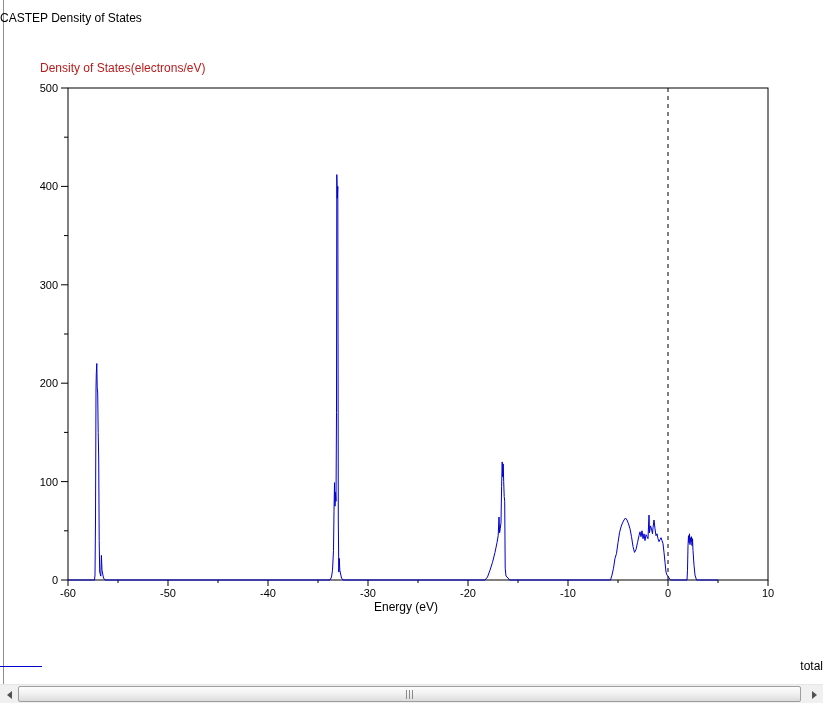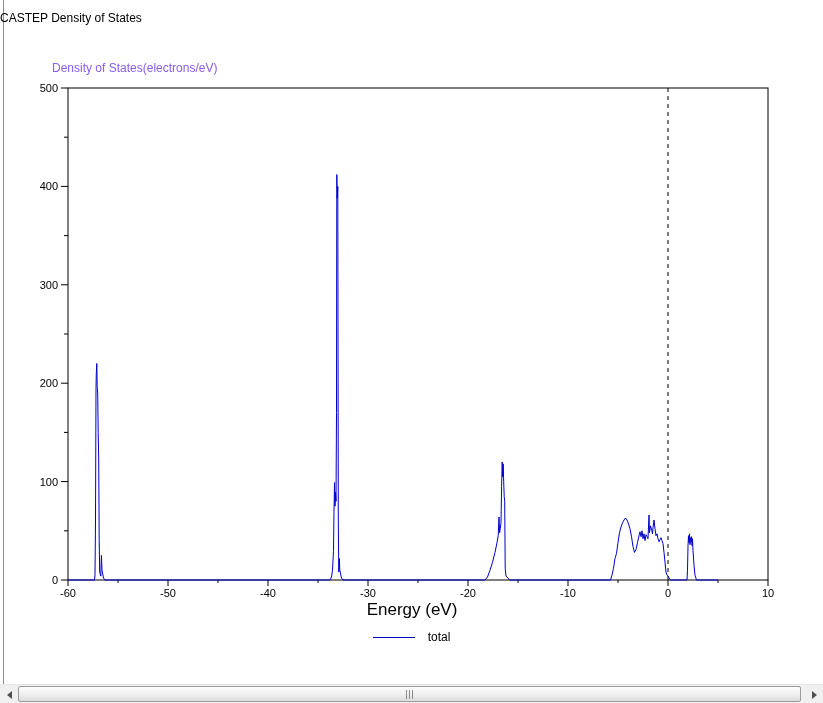--- a/index.html
+++ b/index.html
@@ -12,32 +12,32 @@
   }
   .win-border-left {
     position:absolute; left:3px; top:0; width:1px; height:684px;
     background:#8f8f8f;
   }
   .chart-title {
     position:absolute; top:11px; left:0; width:823px;
     text-align:left; font-size:12px; color:#000;
   }
   .y-axis-title {
-    position:absolute; top:61px; left:52px;
-    font-size:12px; color:#8b5cf6;
+    position:absolute; top:61px; left:40px;
+    font-size:12px; color:#b91c1c;
   }
   .x-axis-title {
-    position:absolute; top:600px; left:62px; width:700px;
-    text-align:center; font-size:17px; color:#000;
+    position:absolute; top:600px; left:56px; width:700px;
+    text-align:center; font-size:12px; color:#000;
   }
   svg.plot { position:absolute; top:0; left:0; }
   svg text { font-family:"Liberation Sans", sans-serif; font-size:11px; fill:#000; }
   .legend {
-    position:absolute; top:630px; left:0; width:823px;
-    display:flex; align-items:center; justify-content:center; gap:13px;
+    position:absolute; top:659px; left:0; width:823px;
+    display:flex; align-items:center; justify-content:space-between; gap:13px;
     font-size:12px;
   }
   .legend-line { display:inline-block; width:42px; height:0; border-top:1px solid #0000cc; }
   
   .scrollbar {
     position:absolute; left:0; bottom:0; width:823px; height:19px;
     background:#f0f0f0; border-top:1px solid #e6e6e6;
   }
   .sb-btn {
     position:absolute; top:1px; width:16px; height:17px;

